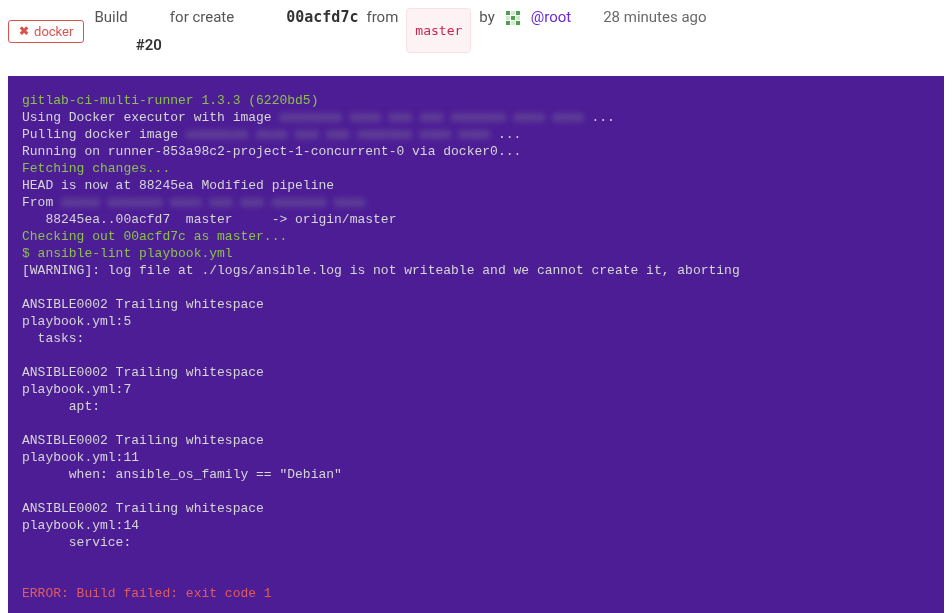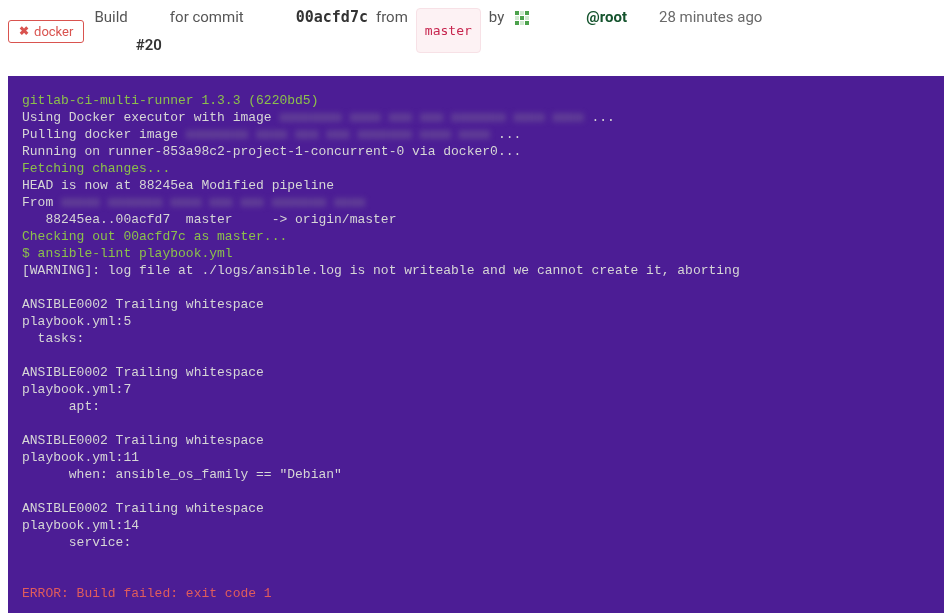--- a/index.html
+++ b/index.html
@@ -56,23 +56,22 @@
       border-radius: 4px;
       font-size: 13px;
       border: 1px solid #f7e1e6;
     }
     .avatar-icon {
       width: 20px;
       height: 20px;
       display: inline-block;
     }
     .author {
-      font-weight: 700;
-      color: #14532d;
-      margin-left: 46px;
+      font-weight: 400;
+      color: #6d28d9;
     }
     .time-ago { color: #6a6a6a; margin-left: 24px; }
     .terminal {
       margin: 14px 8px 8px 8px;
       background: #4c1d95;
       color: #c4c4c4;
       font-family: "SFMono-Regular", Menlo, Consolas, "Courier New", monospace;
       font-size: 13px;
       line-height: 17px;
       padding: 16px 14px 24px 14px;
@@ -93,21 +92,21 @@
 
 <div class="header">
   <span class="status-badge">
     <span class="x-icon">✖</span>
     <span>docker</span>
   </span>
 
   <span class="build-line">
     <span>Build</span>
     <strong>#20</strong>
-    <span>for commit</span>
+    <span>for create</span>
     <span class="commit-hash">00acfd7c</span>
     <span>from</span>
     <span class="branch-badge">master</span>
     <span>by</span>
     <span class="avatar-icon">
       <svg width="20" height="20" viewBox="0 0 20 20">
         <rect x="3" y="3" width="4" height="4" fill="#4ca24c"></rect>
         <rect x="13" y="3" width="4" height="4" fill="#4ca24c"></rect>
         <rect x="8" y="3" width="4" height="4" fill="#cfe9cf"></rect>
         <rect x="3" y="8" width="4" height="4" fill="#cfe9cf"></rect>

